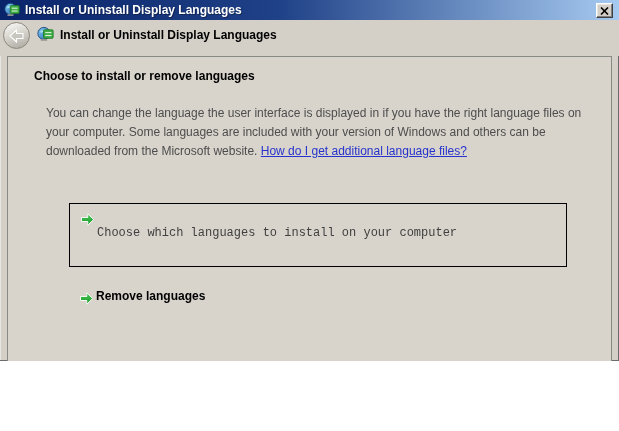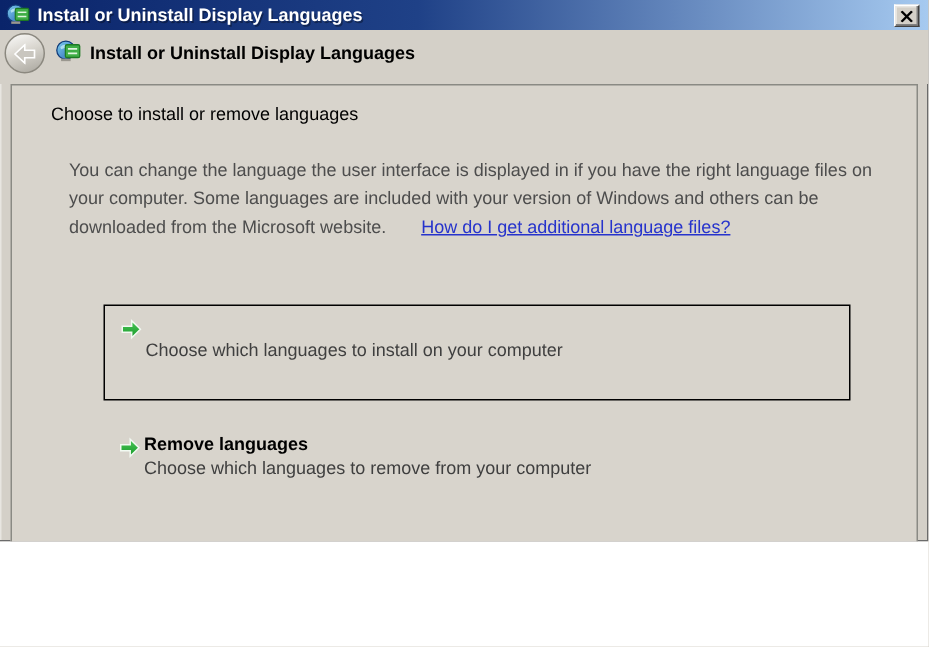--- a/index.html
+++ b/index.html
@@ -80,38 +80,37 @@
   .panel {
     position: absolute;
     left: 7px; top: 56px;
     width: 605px; height: 335px;
     background: #d8d4cc;
     border: 1px solid #8a8a84;
   }
   .heading {
     position: absolute;
     left: 26px; top: 12px;
-    font-weight: normal;
+    font-weight: bold;
     font-size: 12px;
     color: #000;
     white-space: nowrap;
   }
   .bodytext {
     position: absolute;
     left: 38px; top: 47px;
     width: 540px;
     color: #4d4d4d;
     line-height: 19px;
     font-size: 12px;
   }
   .helplink {
     color: #2633cc;
     text-decoration: underline;
     cursor: pointer;
-    margin-left: 20px;
   }
 
   
   .option {
     position: absolute;
     left: 61px;
     width: 498px;
     cursor: pointer;
   }
   .option.focused {
@@ -132,21 +131,21 @@
   }
   .opt-install .cmd-title { top: 6px; }
   .opt-remove  .cmd-title { top: 4px; }
   .cmd-desc {
     position: absolute;
     left: 27px;
     font-size: 12px;
     color: #3f3f3f;
     white-space: nowrap;
   }
-  .opt-install .cmd-desc { top: 22px; }
+  .opt-install .cmd-desc { top: 22px; font-family: Liberation Mono, monospace; }
   .opt-remove  .cmd-desc { top: 20px; }
 
   
   .cancel-btn {
     position: absolute;
     left: 545px; top: 403px;
     width: 66px; height: 23px;
     background: #d4d0c8;
     border: 1px solid;
     border-color: #ffffff #404040 #404040 #ffffff;
@@ -232,19 +231,18 @@
       <svg class="cmd-arrow" viewBox="0 0 15 15">
         <defs>
           <linearGradient id="ga2" x1="0" y1="0" x2="0" y2="1">
             <stop offset="0" stop-color="#4cc659"></stop>
               <stop offset="1" stop-color="#189a29"></stop>
           </linearGradient>
         </defs>
         <path d="M1.5 5.5 H7.8 V1.8 L13.6 7.5 L7.8 13.2 V9.5 H1.5 Z" fill="url(#ga2)" stroke="#f2faf2" stroke-width="1"></path>
       </svg>
       <div class="cmd-title">Remove languages</div>
-      <div class="cmd-desc">Choose which languages to remove from your computer</div>
     </div>
   </div>
 
   <button class="cancel-btn">Cancel</button>
 
 </div>
 
 </body></html>

